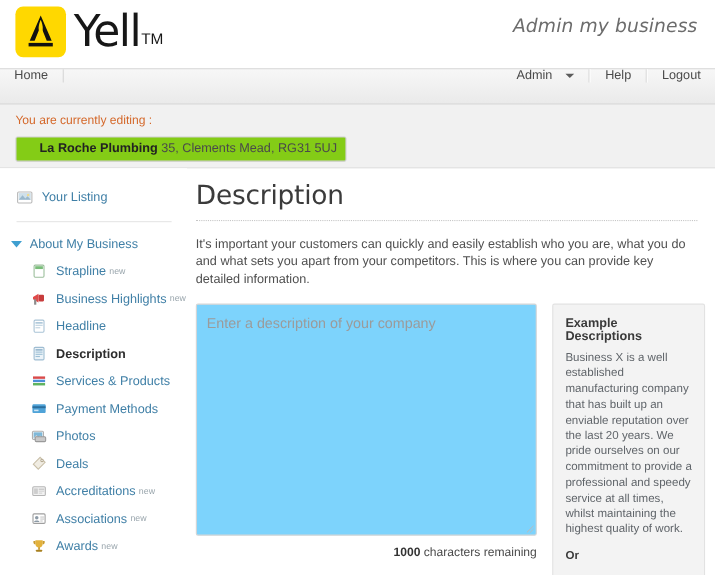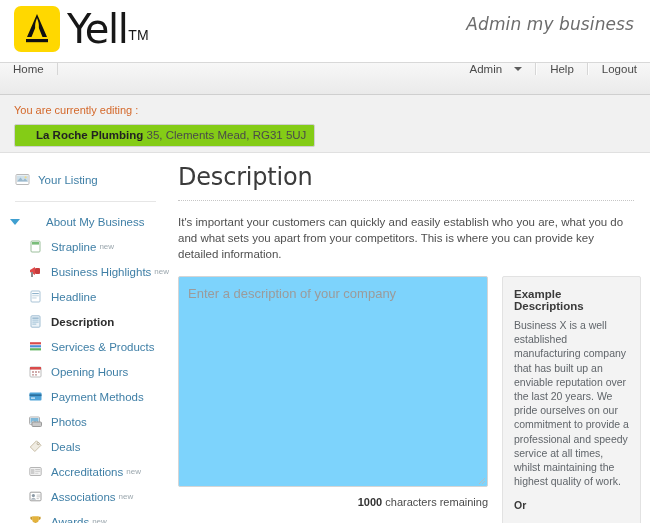--- a/index.html
+++ b/index.html
@@ -158,21 +158,20 @@
     background: #e6e6e6;
     margin: 9px 14px 8px 15px;
   }
   .side-group-head {
     display: flex;
     align-items: center;
     height: 24px;
     padding-left: 10px;
     cursor: pointer;
     font-size: 11.5px;
-    gap: 19px;
   }
   .chev {
     width: 0; height: 0;
     border-left: 5px solid transparent;
     border-right: 5px solid transparent;
     border-top: 6px solid #3f9fd0;
     margin-right: 7px;
     flex: none;
   }
   .side-group-head .lbl { color: #3f7fa6; }
@@ -392,34 +391,20 @@
         <span class="ico">
           <svg width="15" height="15" viewBox="0 0 15 15" aria-hidden="true">
             <rect x="2" y="3.2" width="11" height="2.2" fill="#d94b4b"></rect>
             <rect x="2" y="6.2" width="11" height="2.2" fill="#4b8ed9"></rect>
             <rect x="2" y="9.2" width="11" height="2.2" fill="#5fb35f"></rect>
           </svg>
         </span>
         <span class="lbl">Services &amp; Products</span>
       </div>
 
-      <div class="side-row">
-        <span class="ico">
-          <svg width="15" height="15" viewBox="0 0 15 15" aria-hidden="true">
-            <rect x="2" y="3" width="11" height="10" rx="1" fill="#fff" stroke="#bcbcbc"></rect>
-            <rect x="2" y="3" width="11" height="2.6" fill="#d94b4b"></rect>
-            <rect x="4" y="7" width="2" height="2" fill="#d0aaaa"></rect>
-            <rect x="7" y="7" width="2" height="2" fill="#d0aaaa"></rect>
-            <rect x="10" y="7" width="1.6" height="2" fill="#d0aaaa"></rect>
-            <rect x="4" y="10" width="2" height="1.6" fill="#d0aaaa"></rect>
-            <rect x="7" y="10" width="2" height="1.6" fill="#d0aaaa"></rect>
-          </svg>
-        </span>
-        <span class="lbl">Opening Hours</span>
-      </div>
 
       <div class="side-row">
         <span class="ico">
           <svg width="15" height="15" viewBox="0 0 15 15" aria-hidden="true">
             <rect x="1.5" y="3.5" width="12" height="8" rx="1" fill="#4fa3d8"></rect>
             <rect x="1.5" y="5.3" width="12" height="1.8" fill="#2b6f9e"></rect>
             <rect x="3" y="8.4" width="4" height="1.4" fill="#cfe6f5"></rect>
           </svg>
         </span>
         <span class="lbl">Payment Methods</span>

